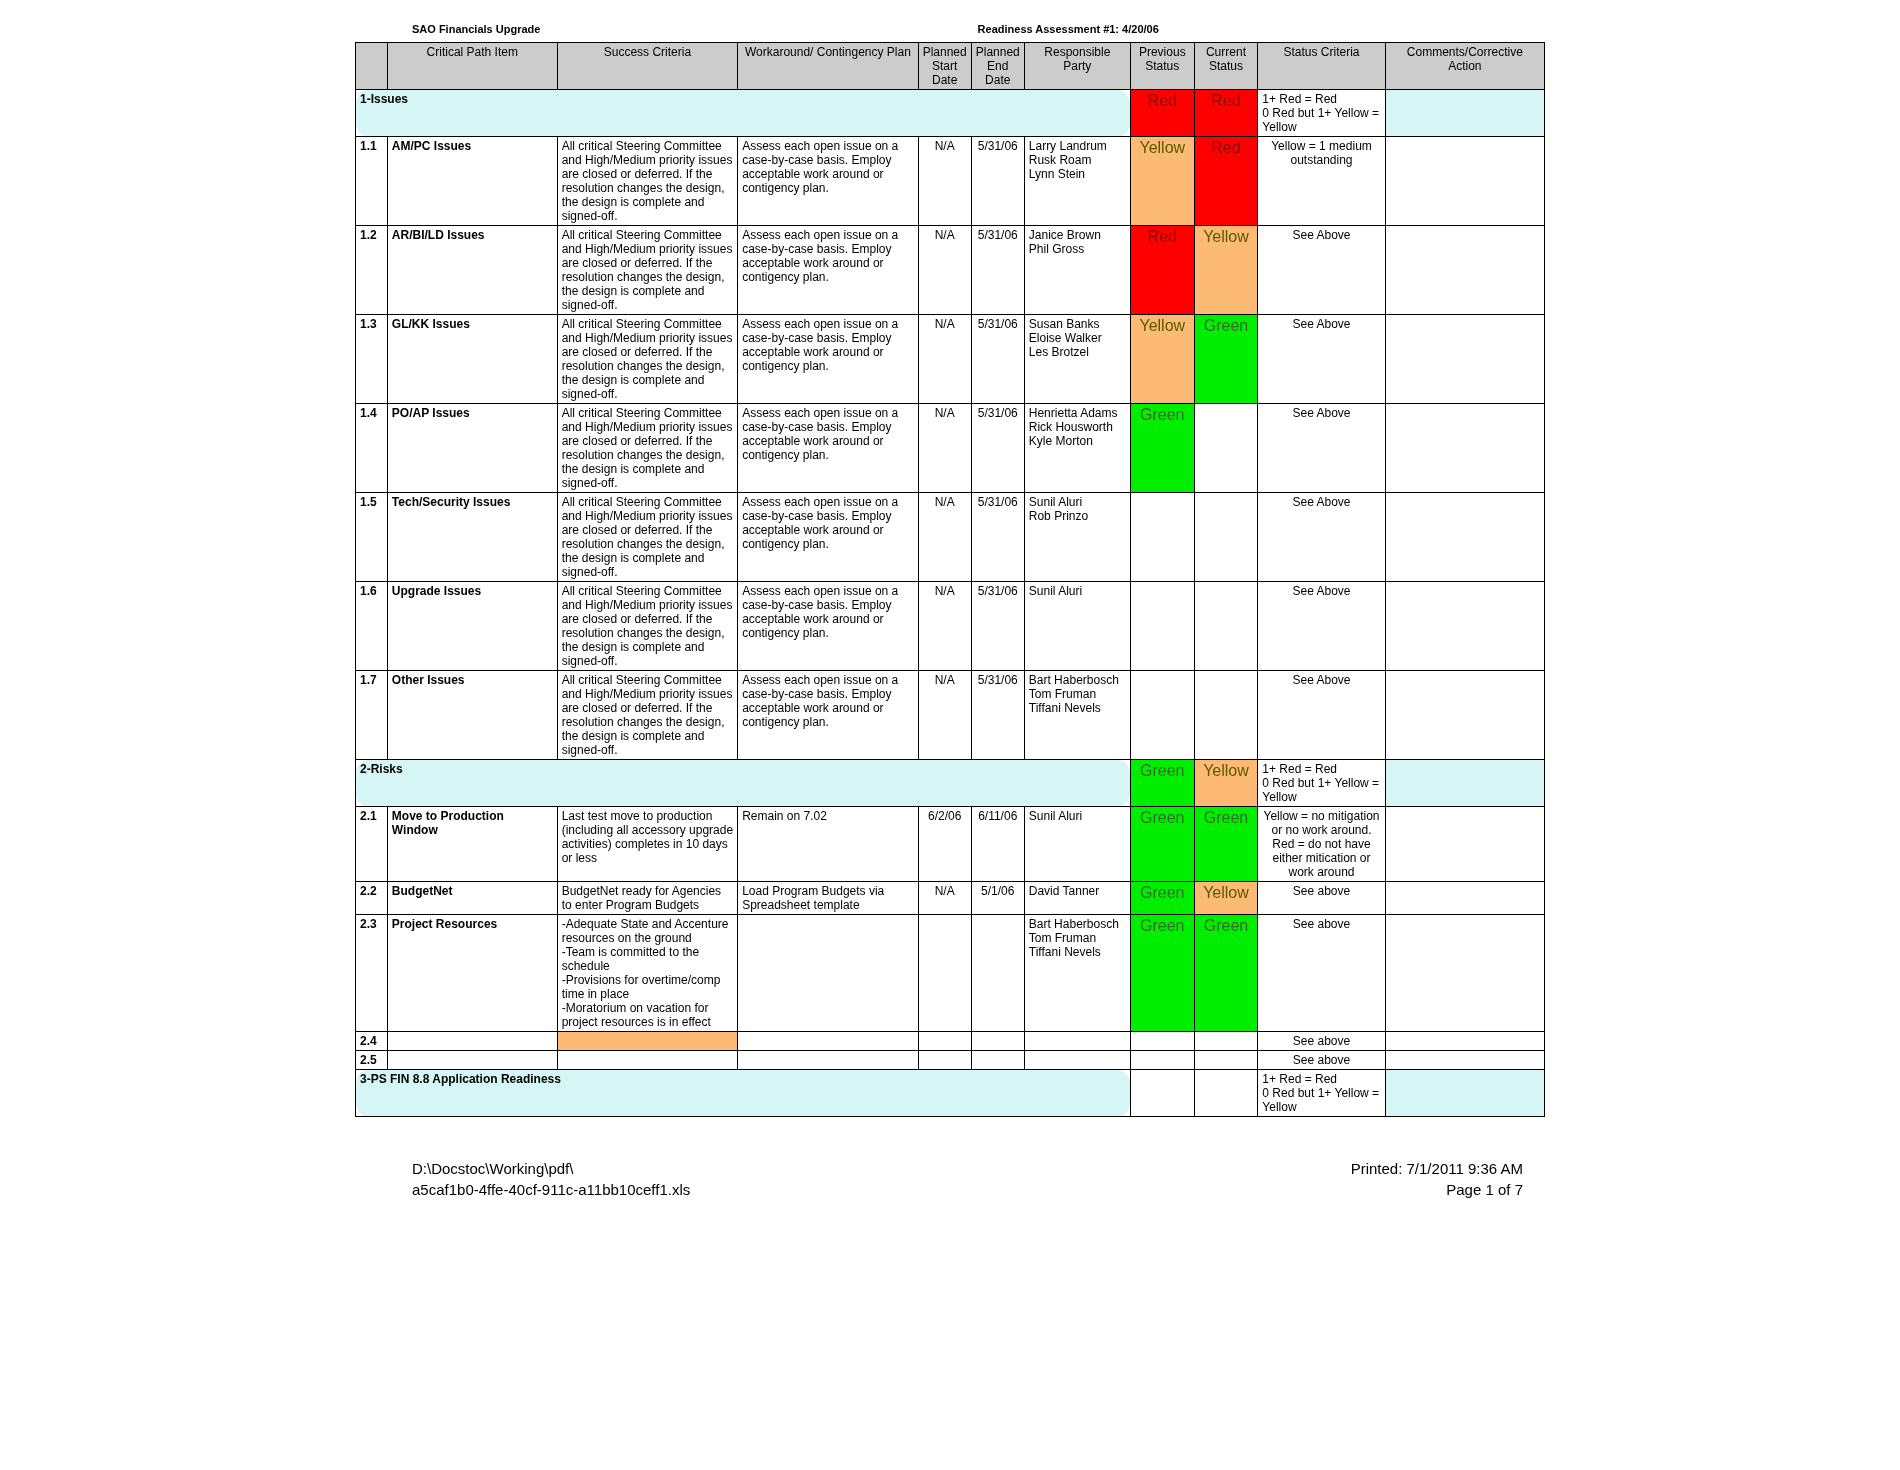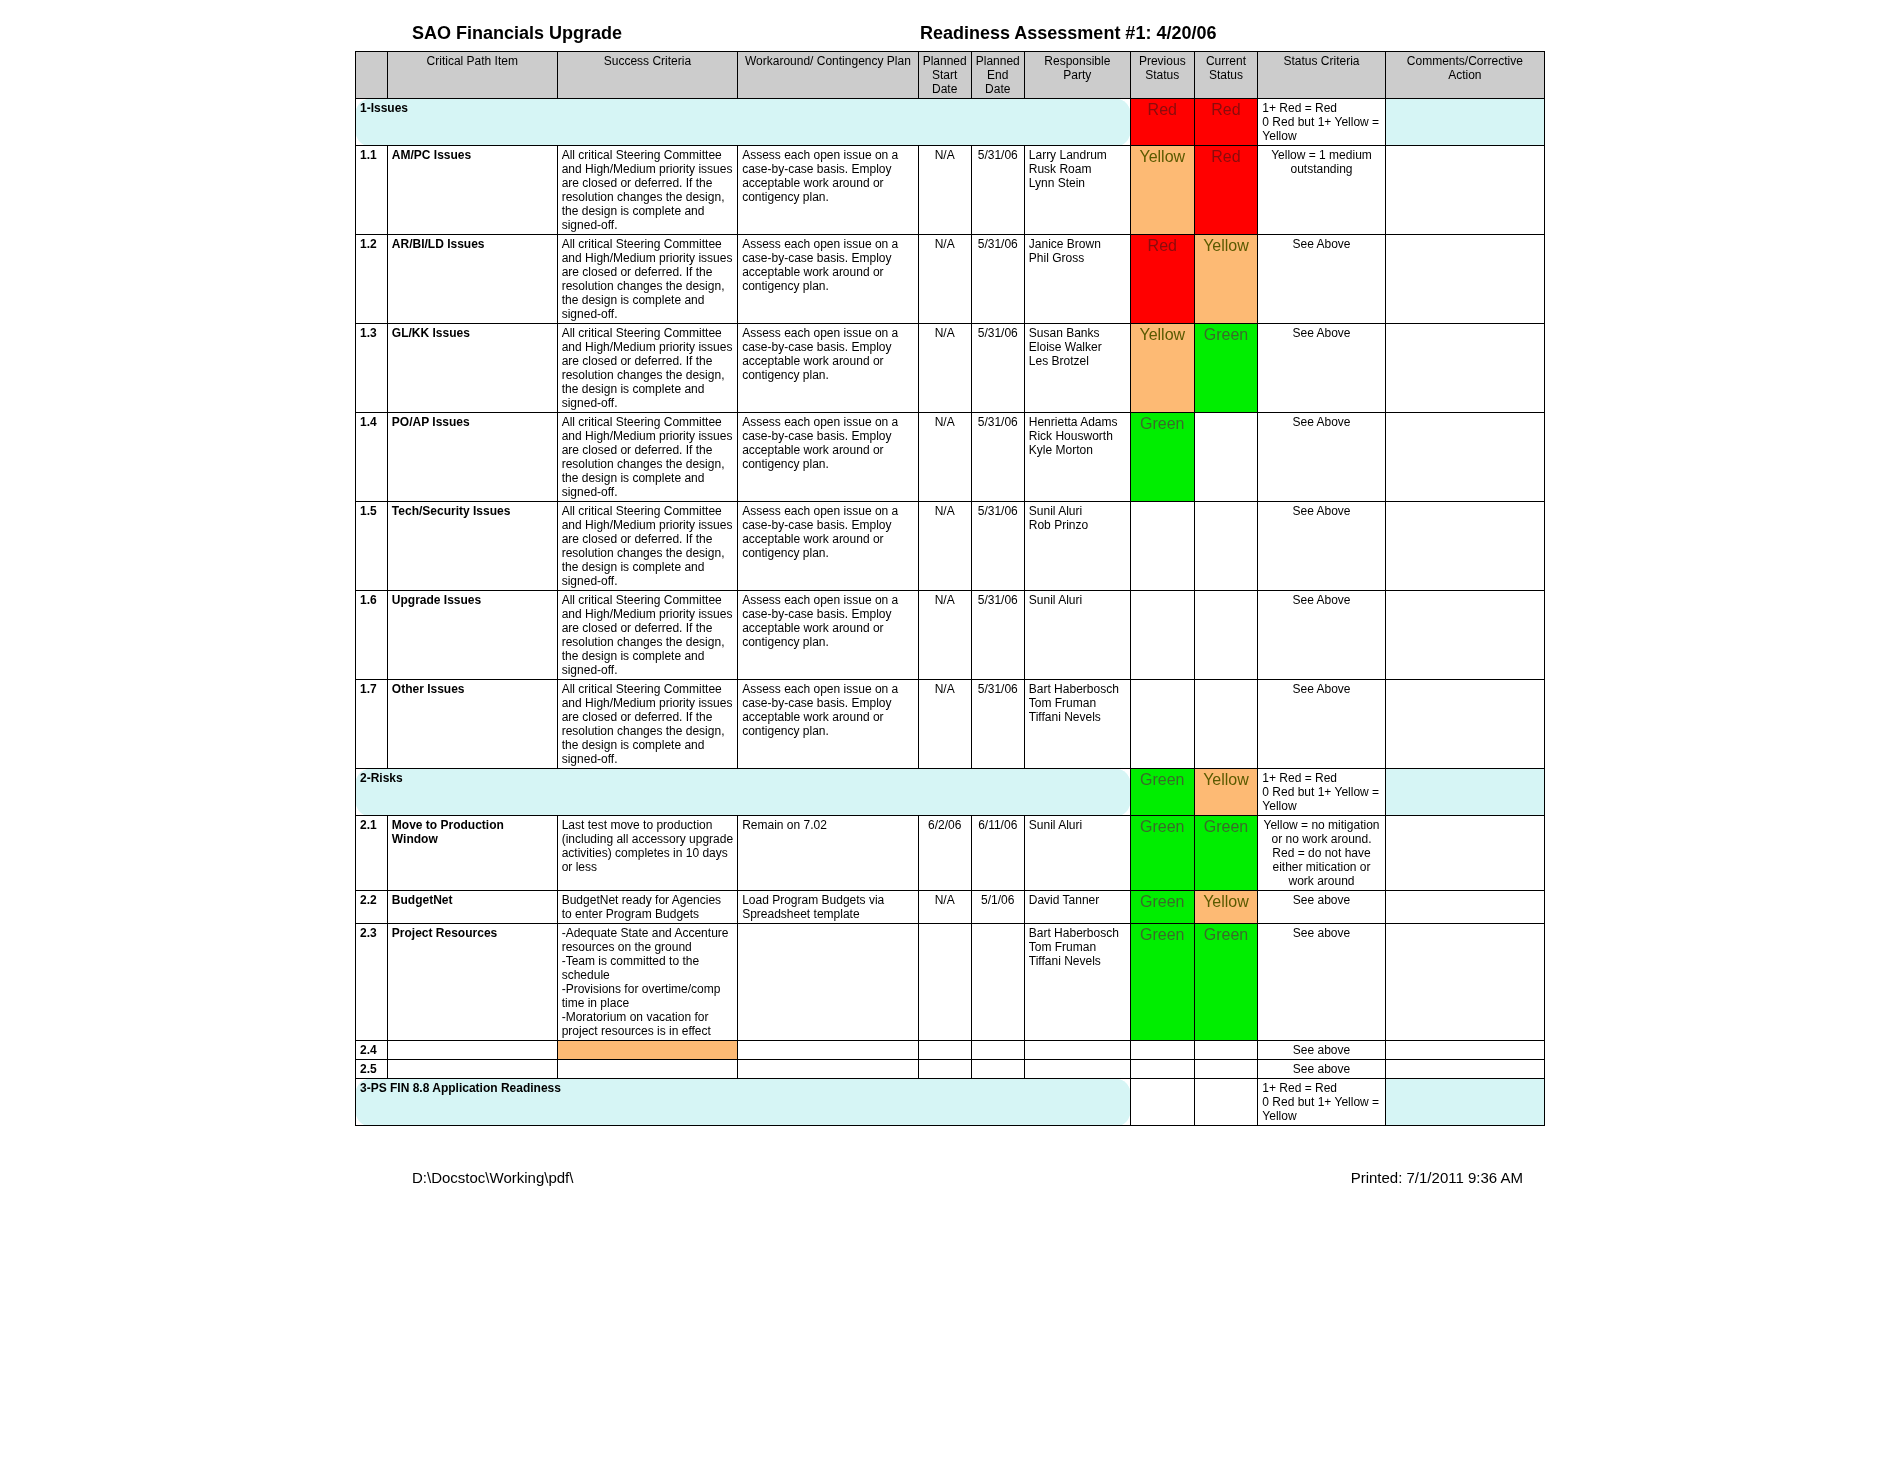--- a/index.html
+++ b/index.html
@@ -1,18 +1,18 @@
 <!DOCTYPE html>
 <html><head>
 <meta charset="utf-8">
 <style>
   html,body{margin:0;padding:0;background:#fff;font-family:Arial,Helvetica,sans-serif;font-size:12px;color:#000;}
   .page{width:1190px;margin:0 auto;padding:20px 10px 10px 10px;}
   .hdr{width:100%;margin-bottom:4px;}
-  .hdr td{font-size:18px;}
+  .hdr td{font-size:11px;}
   .hdr .left{font-weight:bold;padding-left:55px;}
   .hdr .center{font-weight:bold;text-align:center;}
   table.grid{border-collapse:collapse;width:100%;table-layout:fixed;}
   table.grid td,table.grid th{border:1px solid #000;vertical-align:top;padding:2px 4px;font-size:12px;}
   table.grid th{background:#cccccc;font-weight:normal;text-align:center;}
   .col-id{width:30px;}
   .col-item{width:160px;}
   .col-succ{width:170px;}
   .col-work{width:170px;}
   .col-start{width:50px;text-align:center;}
@@ -262,16 +262,20 @@
         </tr>
       </tbody>
   </table>
 
   <table class="ftr">
     <tbody>
         <tr>
       <td class="lft">D:\Docstoc\Working\pdf\</td>
       <td class="rgt">Printed:  7/1/2011 9:36 AM</td>
     </tr>
+    <tr>
+      <td class="lft">a5caf1b0-4ffe-40cf-911c-a11bb10ceff1.xls</td>
+      <td class="rgt">Page 1 of 7</td>
+    </tr>
   </tbody>
     </table>
 
 </div>
 
 </body></html>

